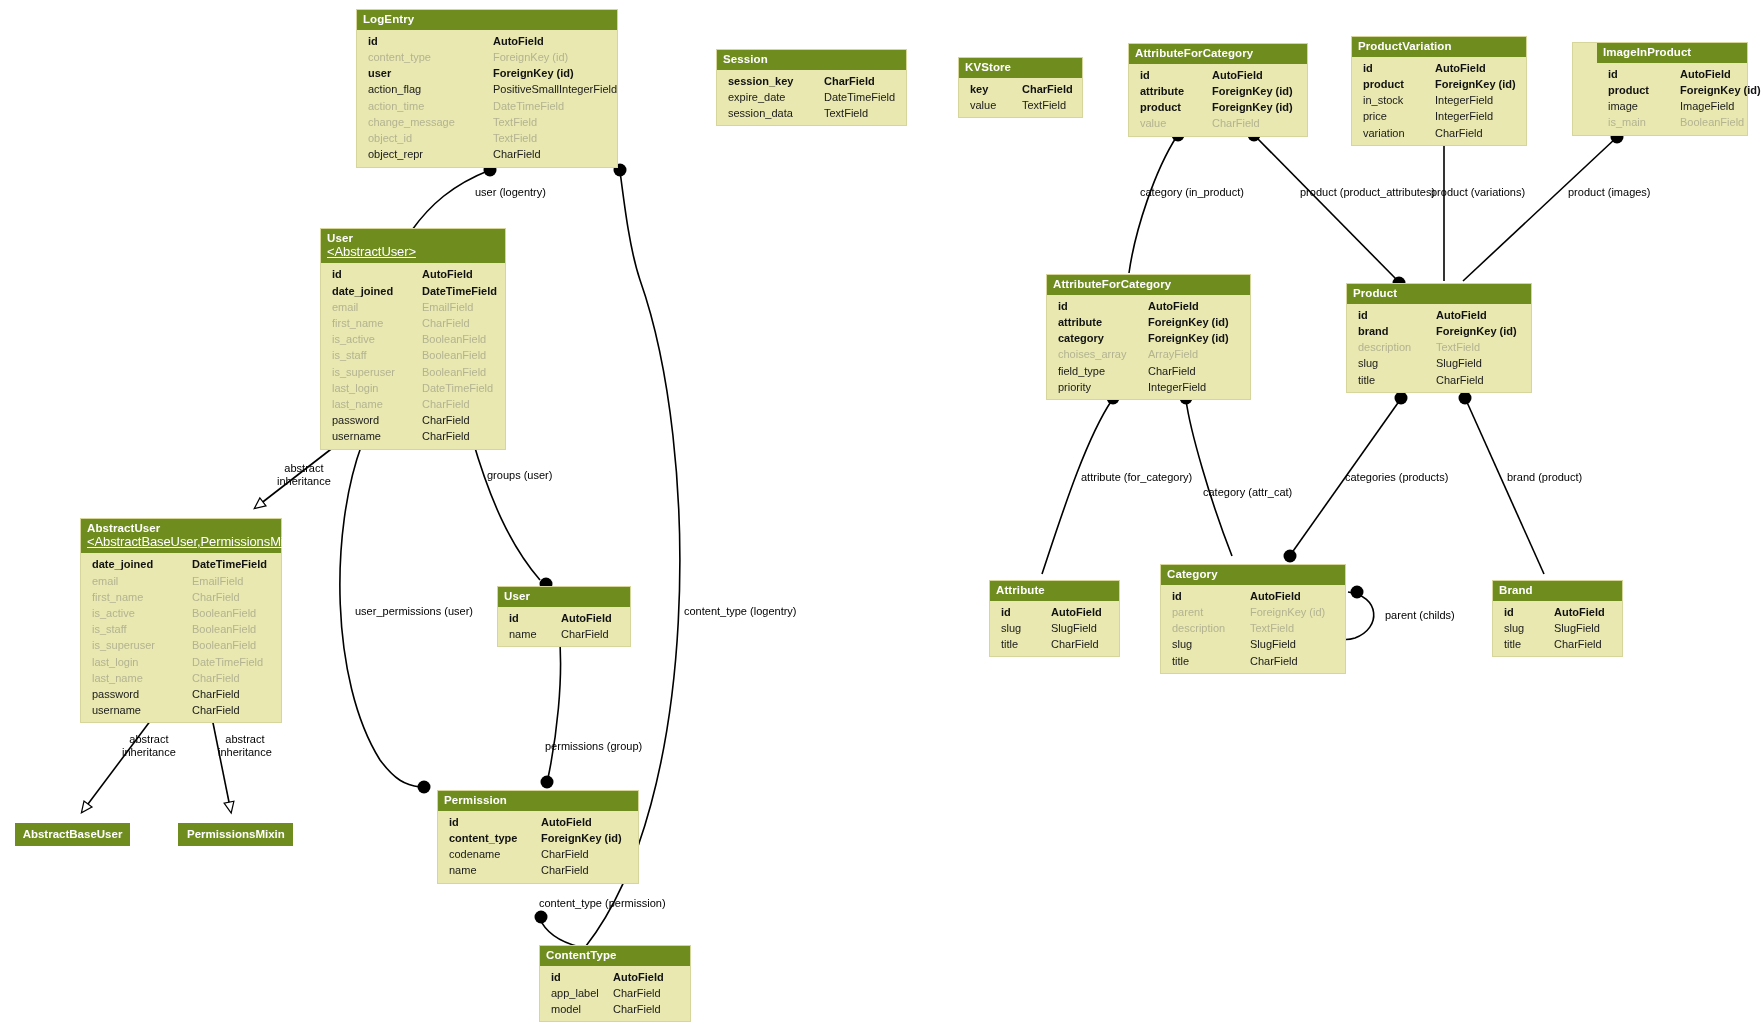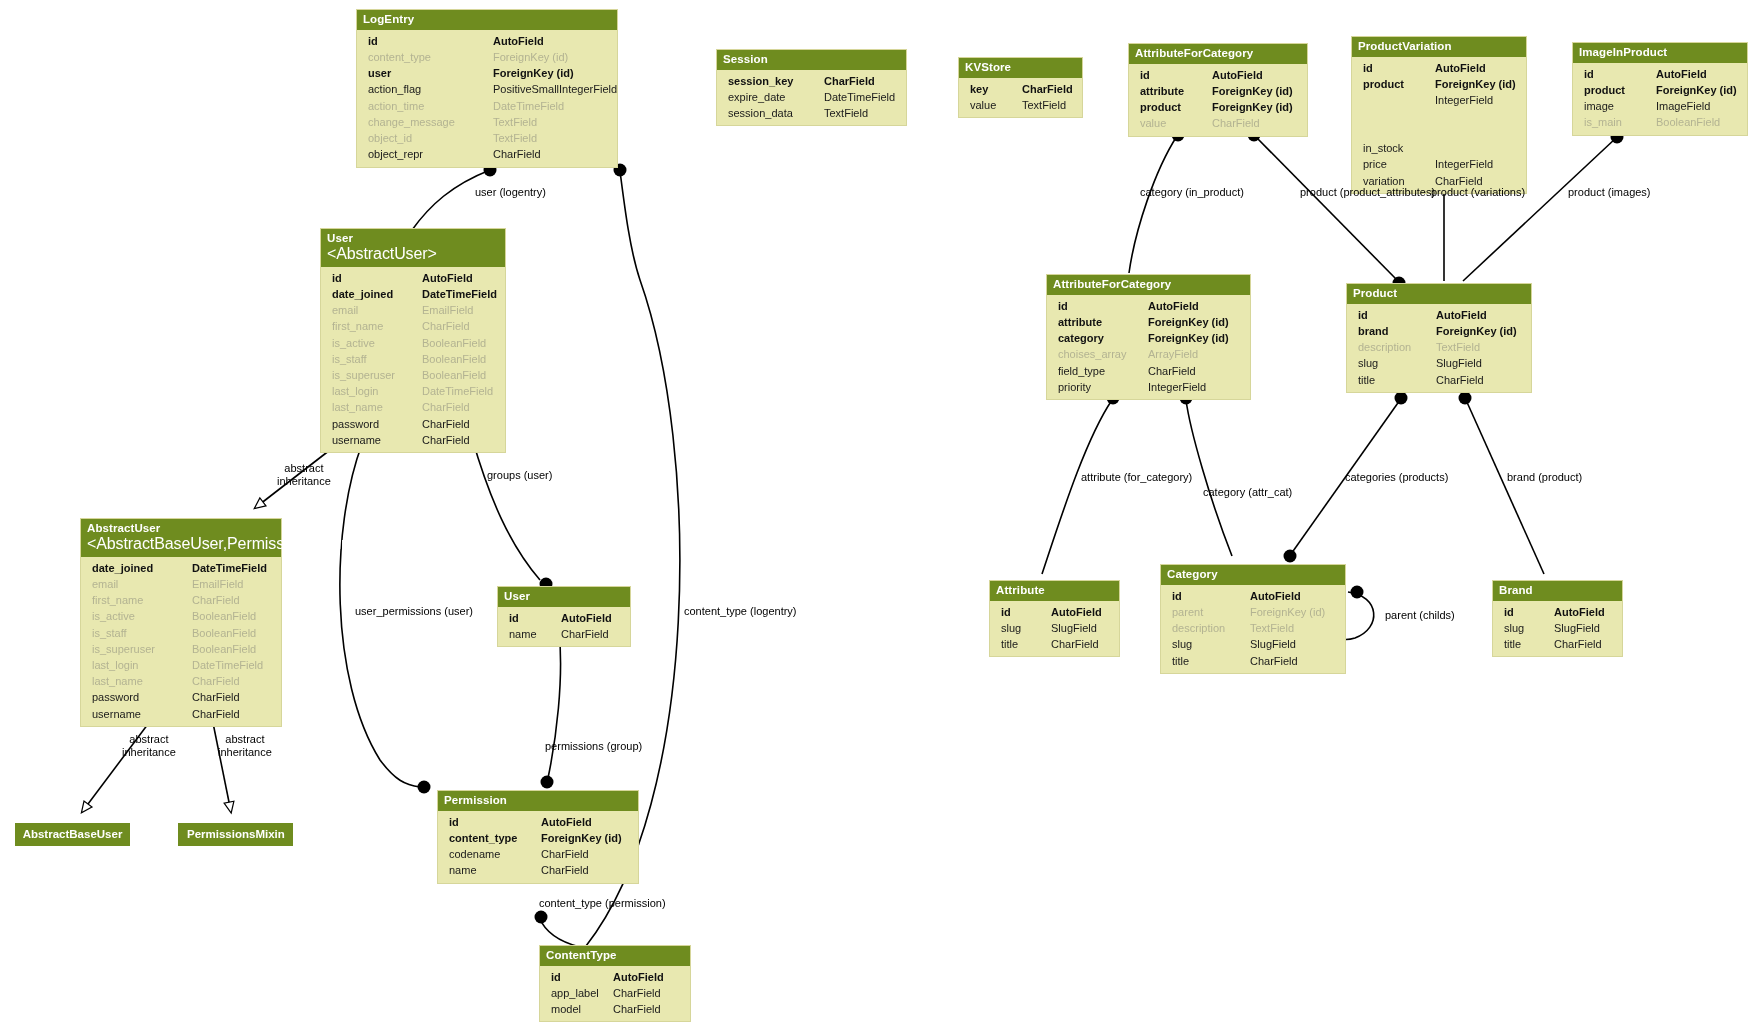--- a/index.html
+++ b/index.html
@@ -35,22 +35,23 @@
     font-weight: bold;
     font-size: 11.5px;
     text-align: left;
     padding: 3px 6px 4px 6px;
     line-height: 1.12;
     letter-spacing: 0.1px;
   }
   .table-head .bases {
     display: block;
     font-weight: normal;
-    font-size: 16px;
+    font-size: 13px;
     letter-spacing: -0.1px;
+    text-decoration: underline;
   }
   .fields {
     padding: 3px 0 4px 0;
   }
   .field-row {
     display: flex;
     font-size: 11px;
     line-height: 16.2px;
     color: #1a1a1a;
     padding: 0 9px 0 11px;
@@ -291,34 +292,34 @@
         <div class="fields">
           <div class="field-row bold">
             <span class="field-name" style="width: 72px;">id</span>
             <span class="field-type">AutoField</span>
           </div>
           <div class="field-row bold">
             <span class="field-name" style="width: 72px;">product</span>
             <span class="field-type">ForeignKey (id)</span>
           </div>
           <div class="field-row">
-            <span class="field-name" style="width: 72px; margin-top: 48px;">in_stock</span>
+            <span class="field-name" style="width: 72px;">in_stock</span>
             <span class="field-type">IntegerField</span>
           </div>
           <div class="field-row">
             <span class="field-name" style="width: 72px;">price</span>
             <span class="field-type">IntegerField</span>
           </div>
           <div class="field-row">
             <span class="field-name" style="width: 72px;">variation</span>
             <span class="field-type">CharField</span>
           </div>
         </div>
       </div>
-      <div class="table-box" style="left: 1572px; top: 42px; width: 176px;">
+      <div class="table-box" style="left: 1572px; top: 42px; width: 176px; padding-left: 24px;">
         <div class="table-head"><span>ImageInProduct</span></div>
         <div class="fields">
           <div class="field-row bold">
             <span class="field-name" style="width: 72px;">id</span>
             <span class="field-type">AutoField</span>
           </div>
           <div class="field-row bold">
             <span class="field-name" style="width: 72px;">product</span>
             <span class="field-type">ForeignKey (id)</span>
           </div>

